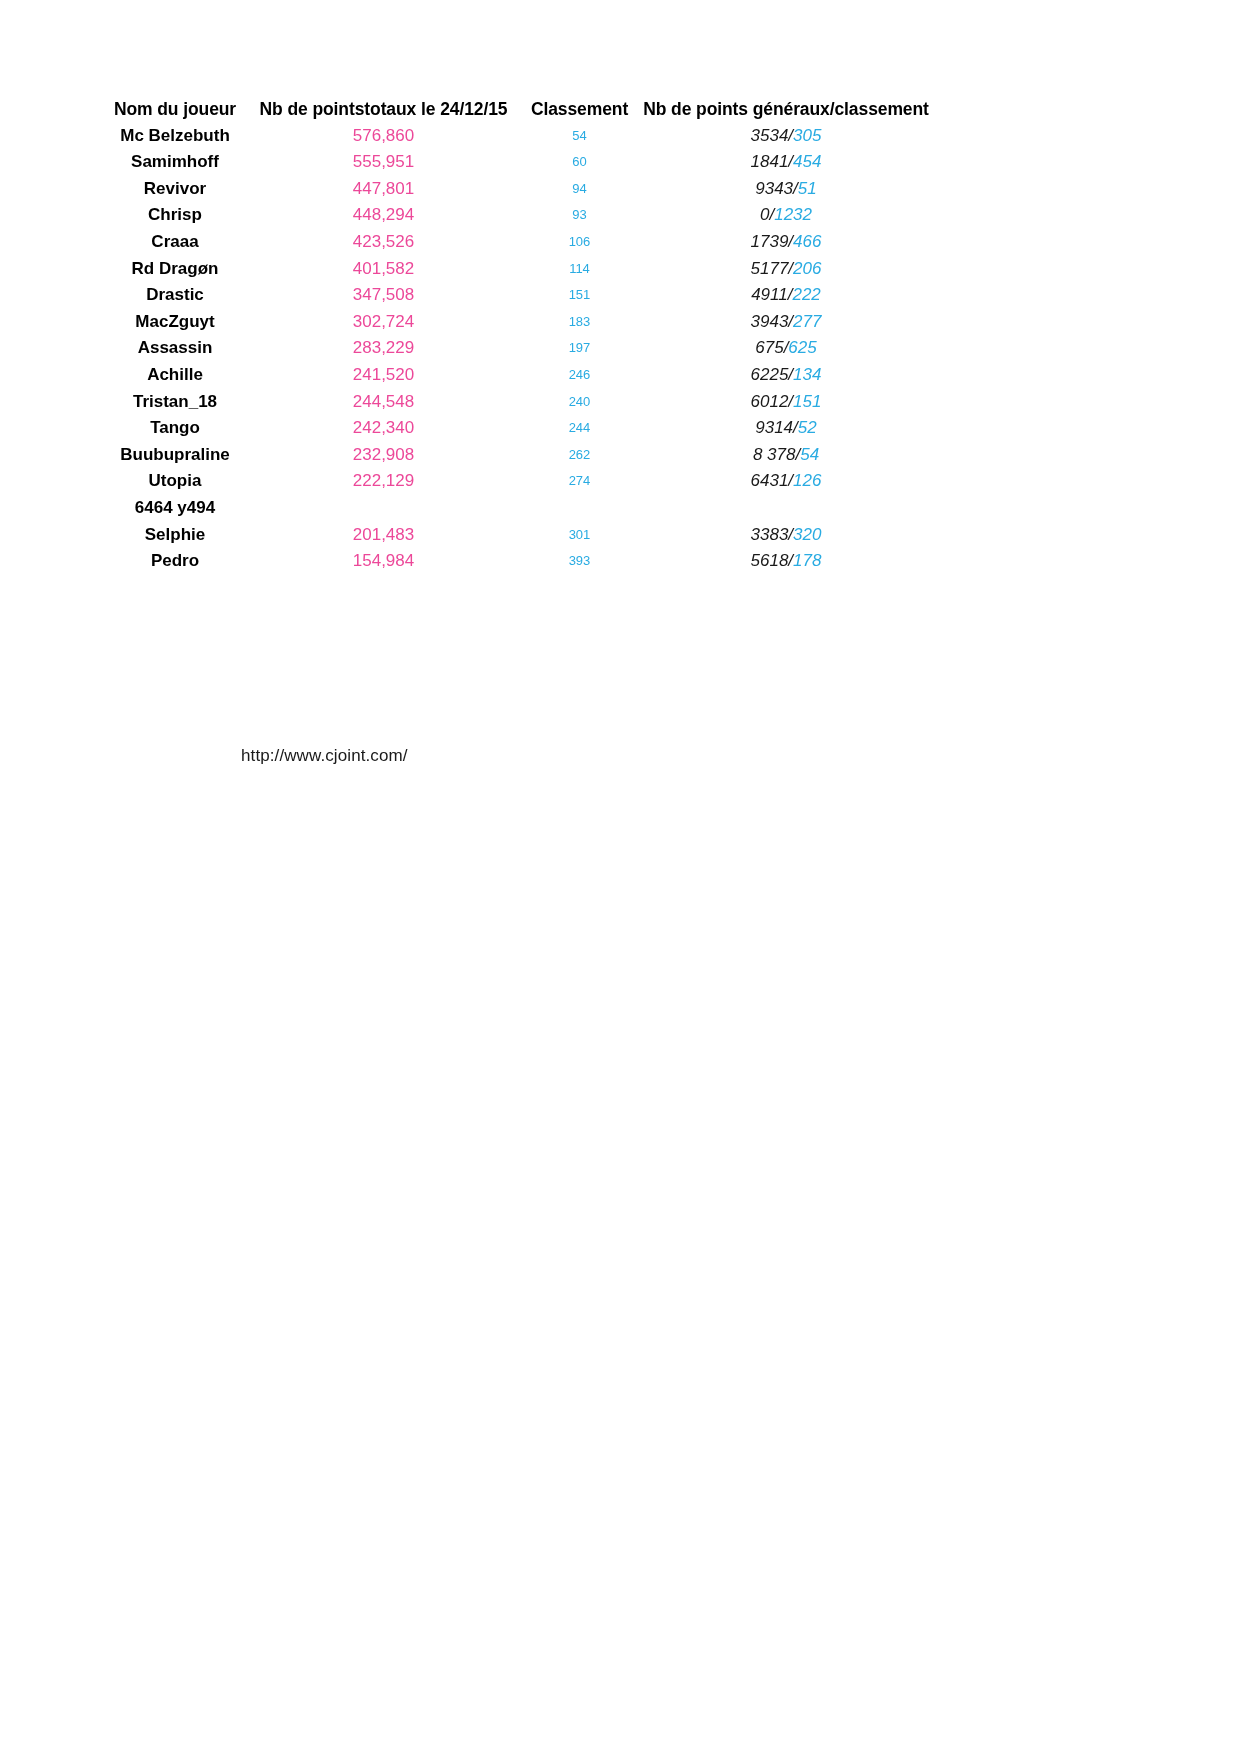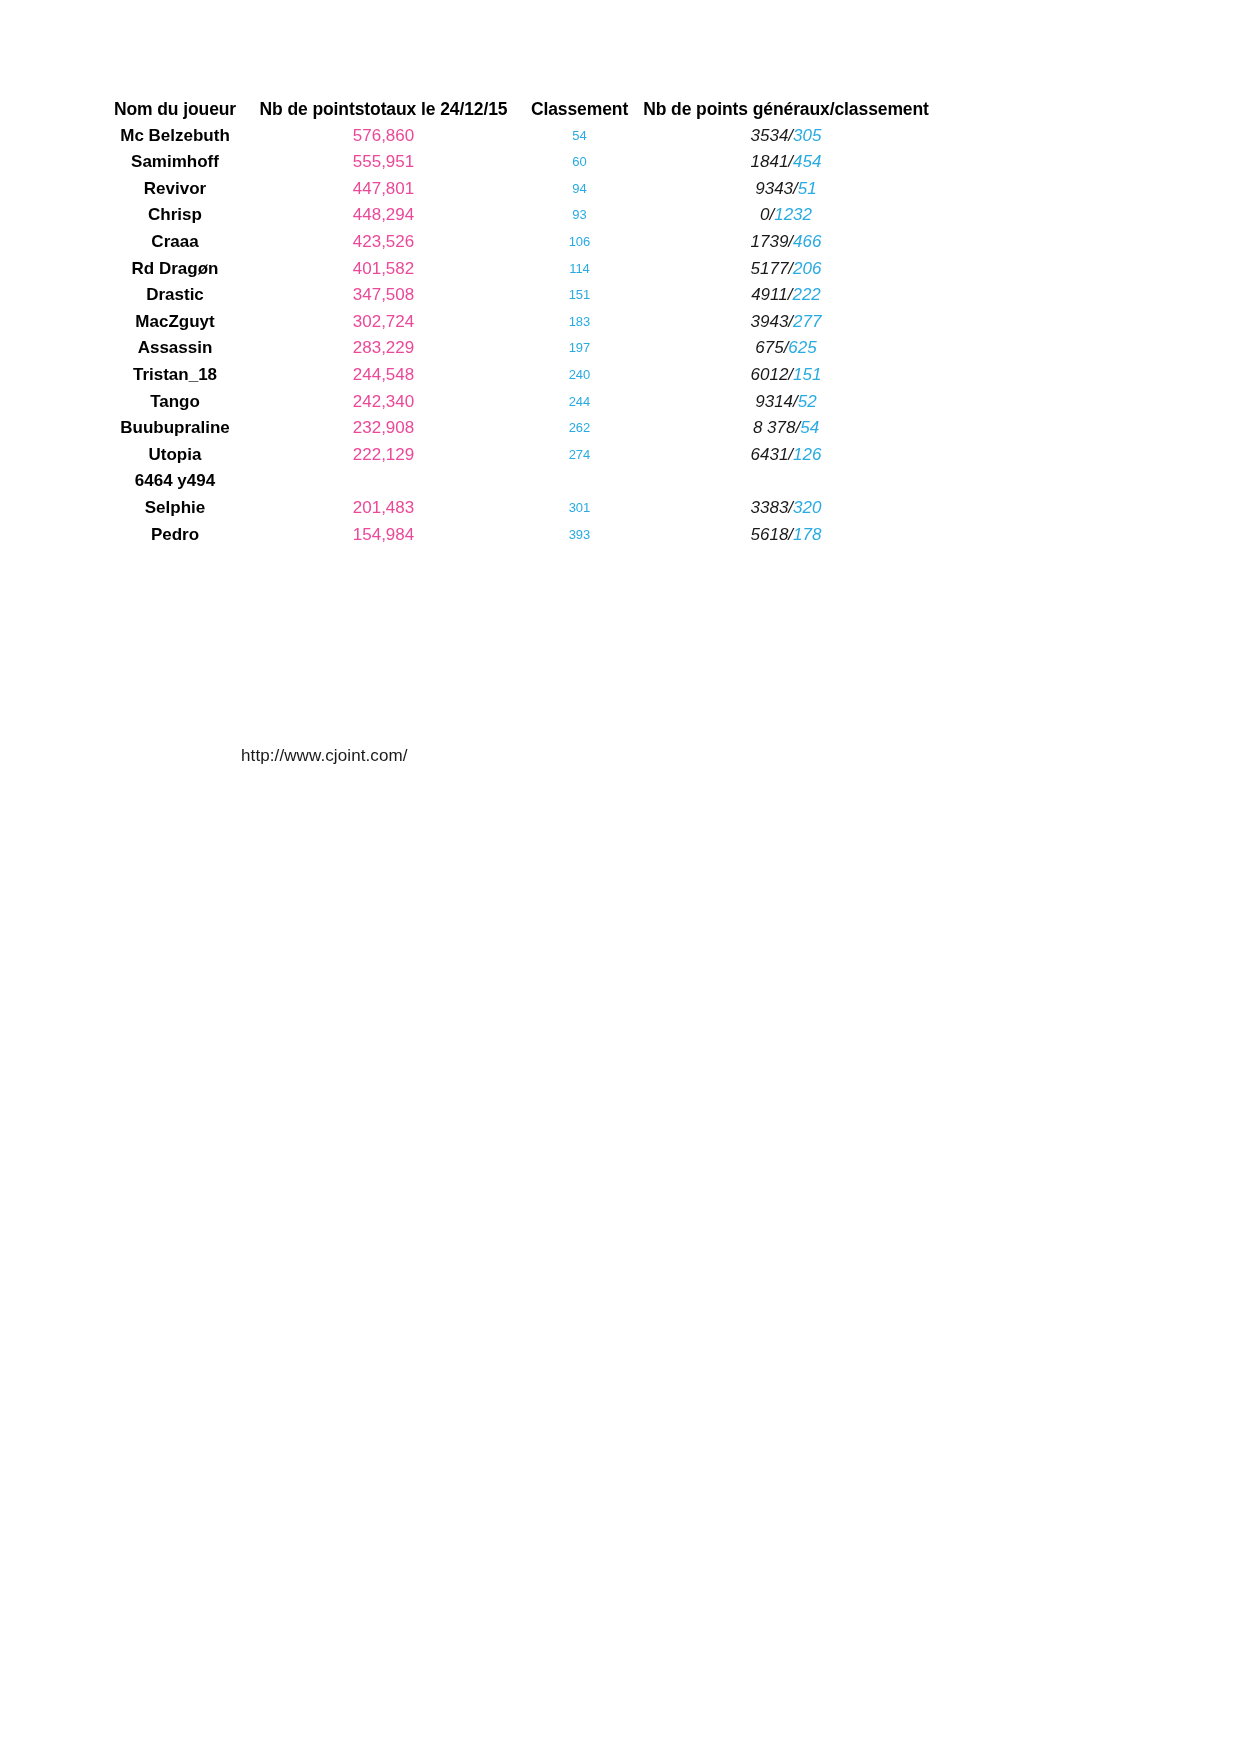--- a/index.html
+++ b/index.html
@@ -180,20 +180,26 @@
             <td class="cell-rank">183</td>
             <td class="cell-gen"><span class="gen-total">3943</span><span class="gen-sep">/</span><span class="gen-rank">277</span></td>
           </tr>
           <tr>
             <td class="cell-name">Assassin</td>
             <td class="cell-points">283,229</td>
             <td class="cell-rank">197</td>
             <td class="cell-gen"><span class="gen-total">675</span><span class="gen-sep">/</span><span class="gen-rank">625</span></td>
           </tr>
           <tr>
+            <td class="cell-name">Achille</td>
+            <td class="cell-points">241,520</td>
+            <td class="cell-rank">246</td>
+            <td class="cell-gen"><span class="gen-total">6225</span><span class="gen-sep">/</span><span class="gen-rank">134</span></td>
+          </tr>
+          <tr>
             <td class="cell-name">Tristan_18</td>
             <td class="cell-points">244,548</td>
             <td class="cell-rank">240</td>
             <td class="cell-gen"><span class="gen-total">6012</span><span class="gen-sep">/</span><span class="gen-rank">151</span></td>
           </tr>
           <tr>
             <td class="cell-name">Tango</td>
             <td class="cell-points">242,340</td>
             <td class="cell-rank">244</td>
             <td class="cell-gen"><span class="gen-total">9314</span><span class="gen-sep">/</span><span class="gen-rank">52</span></td>

